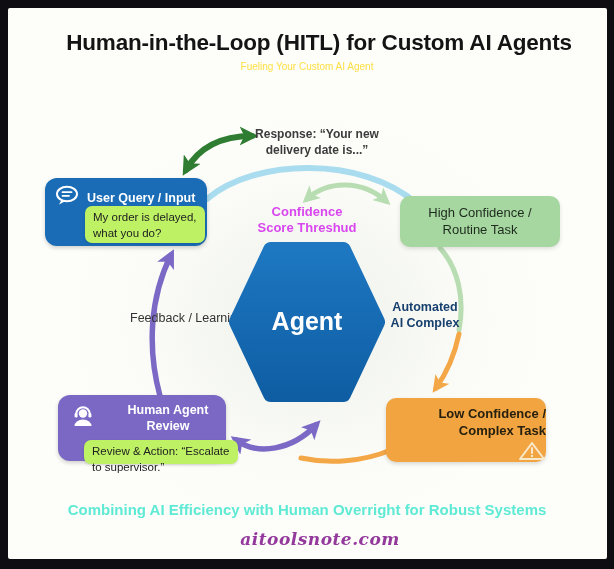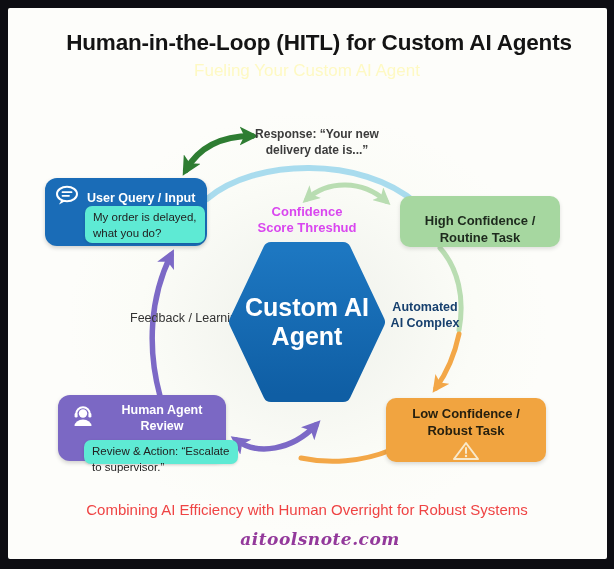--- a/index.html
+++ b/index.html
@@ -17,21 +17,21 @@
   .layer { position: absolute; inset: 0; }
 
   
   .title {
     position: absolute; top: 30px; left: 0; width: 100%;
     text-align: center; font-size: 22.5px; font-weight: bold;
     letter-spacing: -0.2px; color: #141414; padding-left: 24px;
   }
   .subtitle {
     position: absolute; top: 61px; left: 0; width: 100%;
-    text-align: center; font-size: 17px; color: #fef9c3;
+    text-align: center; font-size: 10px; color: #fde047;
   }
 
   
   svg.arrows { position: absolute; left: 0; top: 0; z-index: 2; }
 
   
   .ann { position: absolute; z-index: 3; }
   .ann .ln { display: block; text-align: center; }
   .ann-response {
     left: 238px; top: 127px; width: 158px; text-align: center;
@@ -56,67 +56,67 @@
     left: 45px; top: 178px; width: 162px; height: 68px;
     background: #1a6cb7; border-radius: 12px;
     box-shadow: 0 2px 4px rgba(0,0,0,.18);
   }
   .node-user .hdr {
     position: absolute; left: 10px; top: 7px; display: flex;
     align-items: center; gap: 7px;
   }
   .node-user .hdr-label { color: #fff; font-weight: bold; font-size: 12.5px; }
   .chat-card {
-    position: absolute; background: #5eead4; border-radius: 7px;
+    position: absolute; background: #bef264; border-radius: 7px;
     color: #222; font-size: 11.5px; line-height: 1.35; padding: 4px 8px;
     box-shadow: 0 1px 3px rgba(0,0,0,.15);
   }
   .node-user .chat-card { left: 40px; top: 28px; width: 120px; height: 37px; }
 
   .node-high {
     left: 400px; top: 196px; width: 160px; height: 51px;
     background: #a6d7a0; border-radius: 10px;
-    display: flex; flex-direction: column; justify-content: flex-end;
-    text-align: center; font-size: 13px; font-weight: bold; color: #1d2a1d;
+    display: flex; flex-direction: column; justify-content: center;
+    text-align: center; font-size: 13px; font-weight: normal; color: #1d2a1d;
     line-height: 1.3; box-shadow: 0 2px 4px rgba(0,0,0,.12);
   }
   .node-low {
     left: 386px; top: 398px; width: 160px; height: 64px;
     background: #f1a440; border-radius: 10px;
-    display: flex; flex-direction: column; align-items: center;
+    display: flex; flex-direction: column; align-items: flex-end;
     padding-top: 8px; text-align: center; font-size: 13px; font-weight: bold;
     color: #27200f; line-height: 1.3; box-shadow: 0 2px 4px rgba(0,0,0,.15);
   }
   .node-human {
     left: 58px; top: 395px; width: 168px; height: 66px;
     background: #7b68c4; border-radius: 12px;
     box-shadow: 0 2px 4px rgba(0,0,0,.18);
   }
   .node-human .hdr {
     position: absolute; left: 12px; top: 8px; display: flex;
-    align-items: center; gap: 8px;
+    align-items: center; gap: 14px;
   }
   .node-human .hdr-label {
     color: #fff; font-weight: bold; font-size: 12.5px; line-height: 1.25;
     text-align: center; width: 116px;
   }
   .node-human .chat-card { left: 26px; top: 45px; width: 154px; height: 24px; z-index: 5; }
 
   
   .hexwrap { position: absolute; left: 226px; top: 238px; width: 162px; height: 168px; z-index: 3; }
   .hextext {
     position: absolute; inset: 0; display: flex; flex-direction: column;
     align-items: center; justify-content: center; color: #fff;
     font-size: 25px; font-weight: bold; line-height: 1.18; z-index: 4;
   }
 
   
   .tagline {
     position: absolute; top: 501px; left: 0; width: 100%; text-align: center;
-    font-size: 15px; font-weight: 400; color: #ef4444;
+    font-size: 15px; font-weight: 700; color: #5eead4;
   }
   .site {
     position: absolute; top: 529px; left: 0; width: 100%; text-align: center;
     font-family: "DejaVu Serif", serif; font-style: italic; font-weight: bold;
     font-size: 17px; color: #93399b; letter-spacing: 0.5px; padding-left: 26px;
   }
 </style>
 </head>
 <body>
 
@@ -189,21 +189,21 @@
       </div>
     </div>
 
     <div class="node node-high">
       <span class="ln">High Confidence /</span>
       <span class="ln">Routine Task</span>
     </div>
 
     <div class="node node-low">
       <span class="ln">Low Confidence /</span>
-      <span class="ln">Robust Task</span>
+      <span class="ln">Complex Task</span>
       <span style="margin-top:1px;">
         <svg width="28" height="20" viewBox="0 0 28 20">
           <path d="M14 2 L26 18 L2 18 Z" fill="none" stroke="#f8e9cb" stroke-width="2" stroke-linejoin="round"></path>
           <line x1="14" y1="7" x2="14" y2="12" stroke="#f8e9cb" stroke-width="2" stroke-linecap="round"></line>
           <circle cx="14" cy="15" r="1.2" fill="#f8e9cb"></circle>
         </svg>
       </span>
     </div>
 
     <div class="node node-human">
@@ -232,21 +232,20 @@
       <svg width="162" height="168" viewBox="0 0 162 168">
         <polygon points="45,12 117,12 151,84 117,156 45,156 11,84" fill="url(#hexg2)" stroke="url(#hexg2)" stroke-width="16" stroke-linejoin="round"></polygon>
         <defs>
           <linearGradient id="hexg2" x1="0" y1="0" x2="0" y2="1">
             <stop offset="0" stop-color="#1d77c1"></stop>
             <stop offset="1" stop-color="#0f5ea4"></stop>
           </linearGradient>
         </defs>
       </svg>
       <div class="hextext">
-        <span class="ln">Custom AI</span>
         <span class="ln">Agent</span>
       </div>
     </div>
 
     <div class="tagline">Combining AI Efficiency with Human Overright for Robust Systems</div>
     <div class="site">aitoolsnote.com</div>
 
   </div>
 </div>
 

